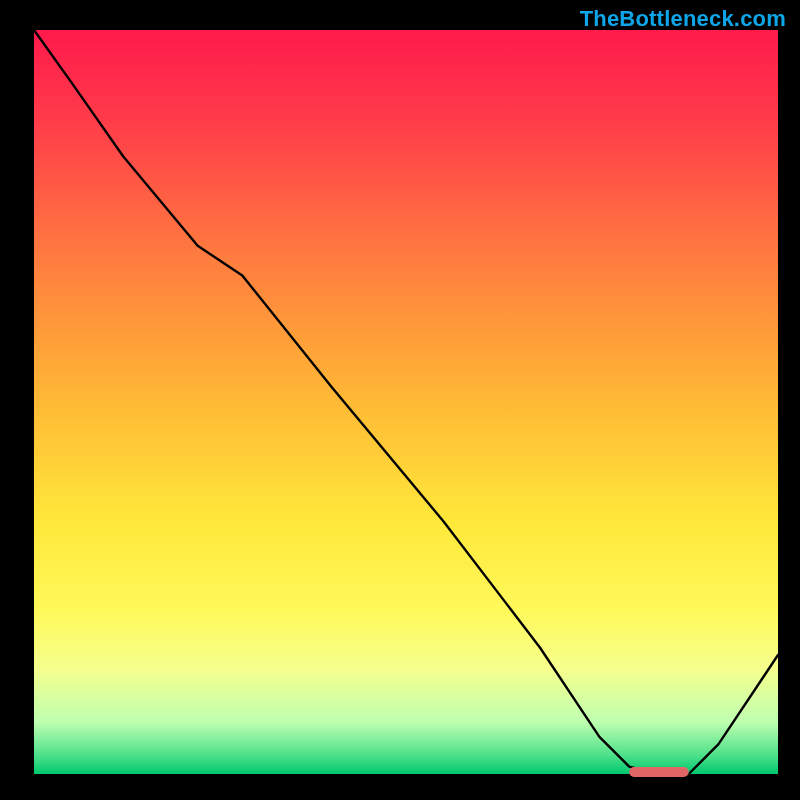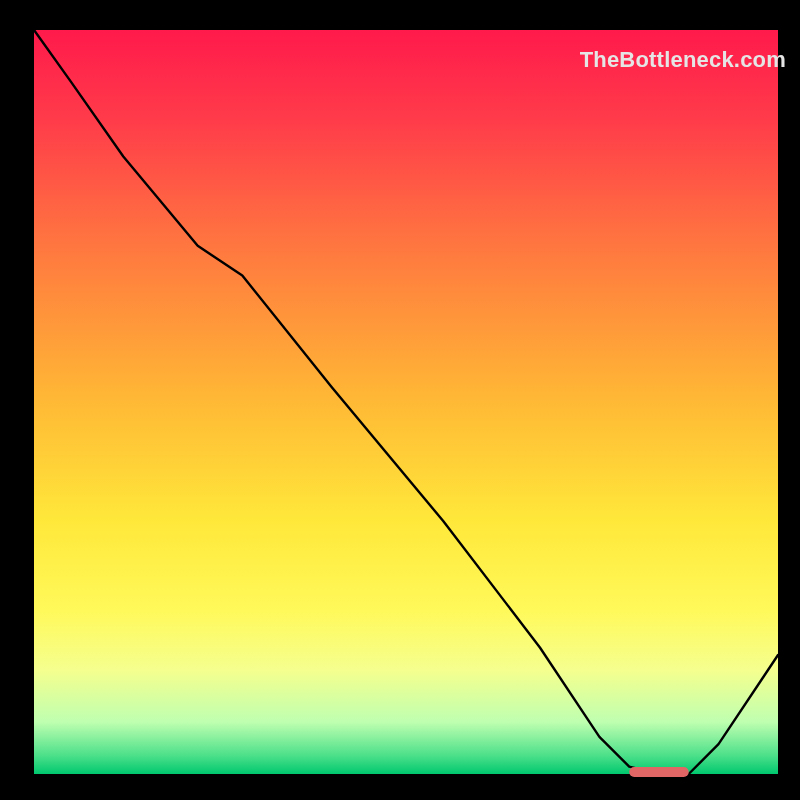--- a/index.html
+++ b/index.html
@@ -13,26 +13,25 @@
   }
   .wrap {
     position: relative;
     width: 800px;
     height: 800px;
   }
   .watermark {
     position: absolute;
     top: 6px;
     right: 14px;
-    color: #e5e5e5;
+    color: #0ea5e9;
     font-size: 22px;
     font-weight: 600;
     letter-spacing: 0.2px;
     user-select: none;
-    margin-top: 41px;
   }
   svg {
     display: block;
   }
 </style>
 </head>
 <body>
 
 <div class="wrap">
 

